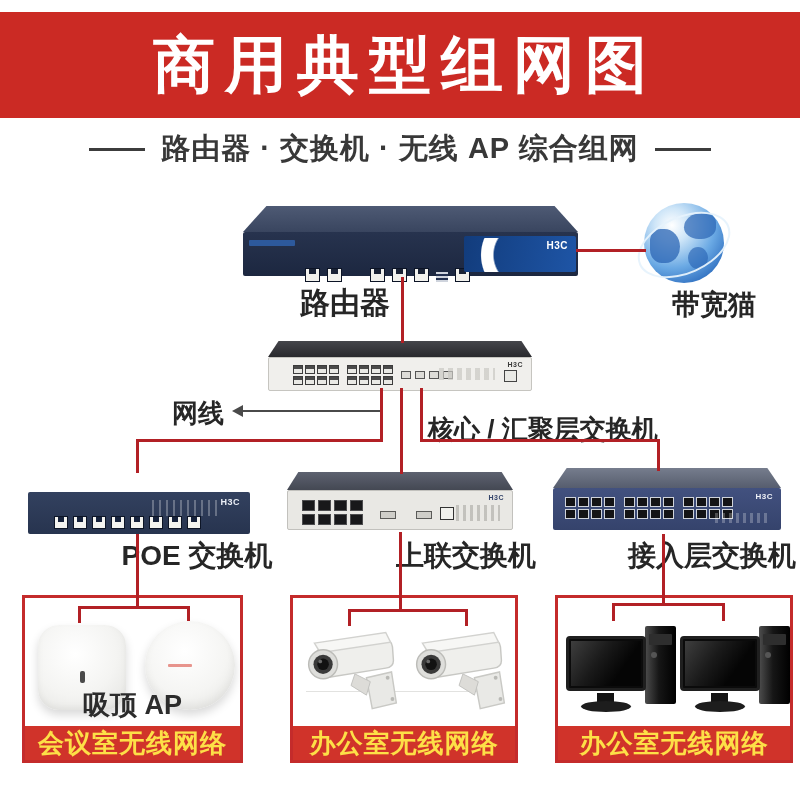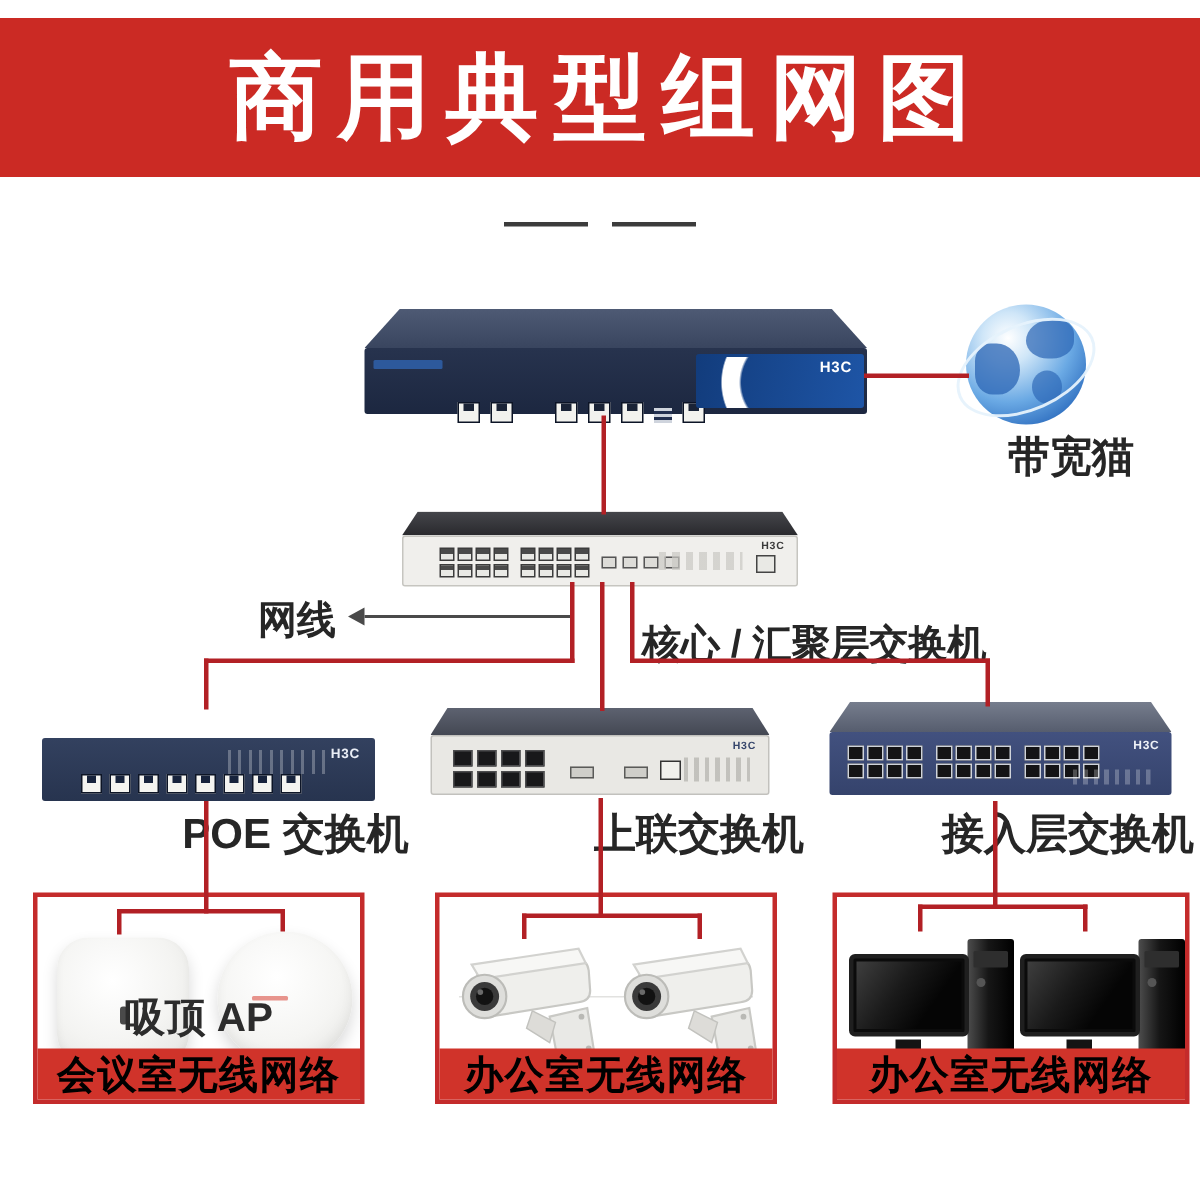--- a/index.html
+++ b/index.html
@@ -120,29 +120,29 @@
   .pc .tower::before { content:''; position:absolute; left:4px; top:8px; right:4px; height:11px; background:#2e2e2e; border-radius:1px; }
   .pc .tower::after { content:''; position:absolute; left:6px; top:26px; width:6px; height:6px; background:#555; border-radius:50%; }
   .pc .monitor { position:absolute; left:0; top:10px; width:80px; height:55px; background:#0b0b0b;
                  border:3px solid #1f1f1f; border-radius:4px; }
   .pc .monitor::before { content:''; position:absolute; inset:2px;
                  background:linear-gradient(125deg,#3e3e3e 0%,#1a1a1a 40%,#050505 70%); }
   .pc .neck { position:absolute; left:31px; top:67px; width:17px; height:9px; background:#141414; }
   .pc .base { position:absolute; left:15px; top:75px; width:50px; height:11px; background:#1d1d1d; border-radius:50%; }
 
   
-  .zone { position:absolute; top:595px; height:141px; background:#fff; border:3px solid #c42b2b; }
+  .zone { position:absolute; top:595px; height:168px; background:#fff; border:3px solid #c42b2b; }
   .zone-a { left:22px;  width:221px; }
   .zone-b { left:290px; width:228px; }
   .zone-c { left:555px; width:238px; }
   .zone .device-label { position:absolute; left:0; right:0; bottom:37px; text-align:center;
                         font-size:27px; font-weight:700; color:#2c2c2c; }
   .zone .banner { position:absolute; left:0; right:0; bottom:0; height:34px; background:#d0332a;
                   display:flex; align-items:center; justify-content:center; }
-  .zone .banner span { color:#000000; font-size:26px; font-weight:700; letter-spacing:1px; }
+  .zone .banner span { color:#fde047; font-size:26px; font-weight:700; letter-spacing:1px; }
   .zone .shelf { position:absolute; left:6%; right:6%; bottom:68px; height:1px; background:#e2e2e0; }
 
   
   .lbl { position:absolute; font-weight:700; color:#262626; }
   .lbl-router { left:255px; top:283px; width:180px; text-align:center; font-size:30px; }
   .lbl-modem  { left:612px; top:286px; width:144px; text-align:right; font-size:28px; }
   .lbl-core   { left:428px; top:412px; font-size:26px; }
   .lbl-cable  { left:172px; top:396px; font-size:26px; }
   .lbl-poe    { left:97px;  top:537px; width:200px; text-align:center; font-size:28px; }
   .lbl-uplink { left:366px; top:537px; width:200px; text-align:center; font-size:28px; }
@@ -159,20 +159,21 @@
 <body>
 
 <div id="stage">
 
   <div class="header">
     <div class="header-title">商用典型组网图</div>
   </div>
 
   <div class="subtitle">
     <div class="dash"></div>
+    <div class="text">路由器 · 交换机 · 无线 AP 综合组网</div>
     <div class="dash"></div>
   </div>
 
   <div class="chassis router">
     <div class="top"></div>
     <div class="face">
       <div class="stripe"></div>
       <div class="ports">
         <span class="port"></span>
         <span class="port"></span>
@@ -182,20 +183,21 @@
         <span class="port"></span>
         <span class="vent"></span>
         <span class="port"></span>
       </div>
       <div class="panel">
         <div class="swoosh"></div>
         <div class="brand">H3C</div>
       </div>
     </div>
   </div>
+  <div class="lbl lbl-router">路由器</div>
 
   <div class="globe-wrap">
     <div class="globe">
       <div class="land1"></div>
       <div class="land2"></div>
       <div class="land3"></div>
     </div>
     <div class="orbit"></div>
   </div>
   <div class="lbl lbl-modem">带宽猫</div>

